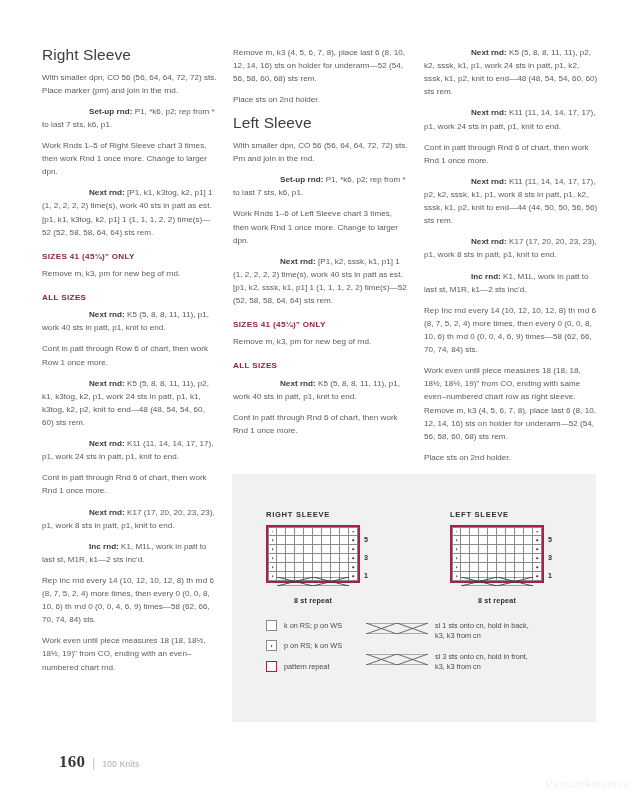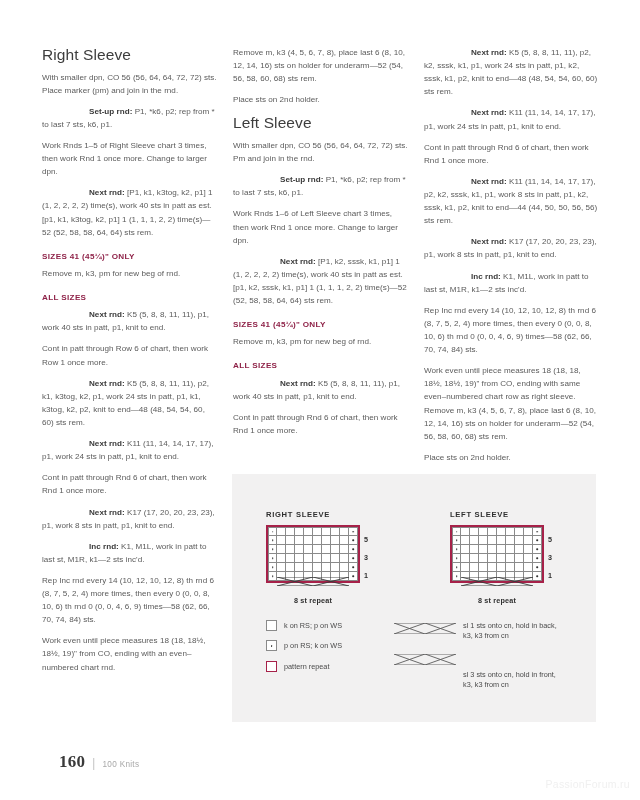--- a/index.html
+++ b/index.html
@@ -152,21 +152,21 @@
     width: 94px;
     letter-spacing: 0.2px;
   }
 
   
   .legend {
     position: absolute;
     left: 34px;
     top: 146px;
     display: flex;
-    gap: 52px;
+    gap: 24px;
   }
   .legend-col { display: flex; flex-direction: column; gap: 9px; }
   .legend-item { display: flex; align-items: flex-start; gap: 7px; }
   .legend-swatch {
     width: 11px;
     height: 11px;
     border: 1px solid #8a8a8a;
     background: #fff;
     box-sizing: border-box;
     position: relative;
@@ -499,21 +499,21 @@
           </div>
           <div class="legend-item">
             <div class="cable-sym"><svg width="62" height="11" viewBox="0 0 62 11">
                 <line x1="0" y1="0" x2="31" y2="11" stroke="#5a5a5a" stroke-width="0.9"></line>
                 <line x1="0" y1="11" x2="31" y2="0" stroke="#5a5a5a" stroke-width="0.9"></line>
                 <line x1="31" y1="0" x2="62" y2="11" stroke="#5a5a5a" stroke-width="0.9"></line>
                 <line x1="31" y1="11" x2="62" y2="0" stroke="#5a5a5a" stroke-width="0.9"></line>
                 <line x1="0" y1="0" x2="62" y2="0" stroke="#5a5a5a" stroke-width="0.9"></line>
                 <line x1="0" y1="11" x2="62" y2="11" stroke="#5a5a5a" stroke-width="0.9"></line>
               </svg></div>
-            <div class="legend-text" style="max-width: 96px; margin-top: 18px;">sl 3 sts onto cn, hold in front, k3, k3 from cn</div>
+            <div class="legend-text" style="max-width: 96px;">sl 3 sts onto cn, hold in front, k3, k3 from cn</div>
           </div>
         </div>
     </div>
   </div>
 
   <div class="footer">
     <span class="folio">160</span>
     <span class="folio-div">|</span>
     <span class="folio-book">100 Knits</span>
   </div>

